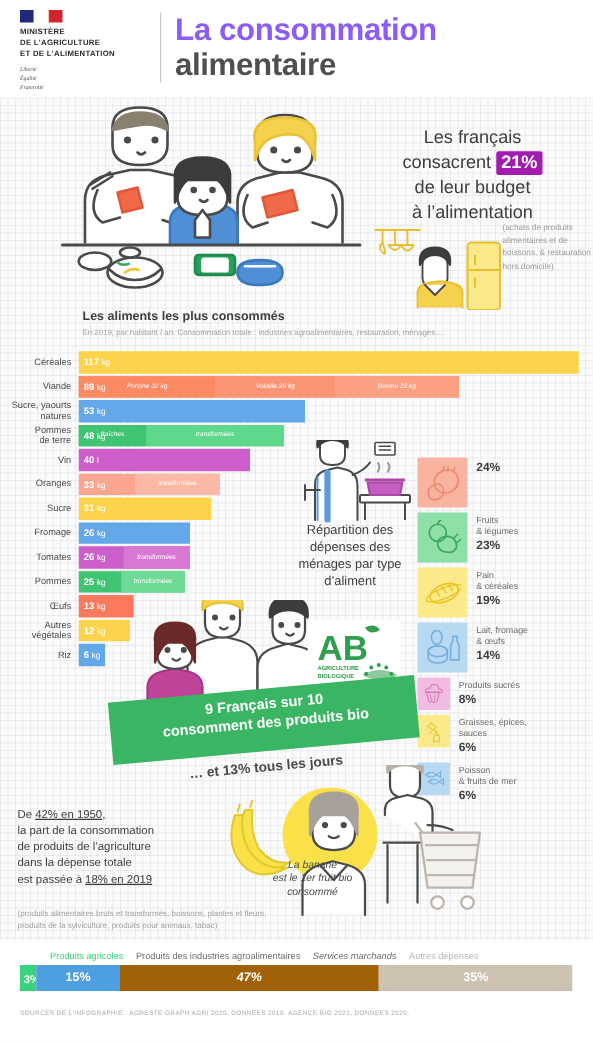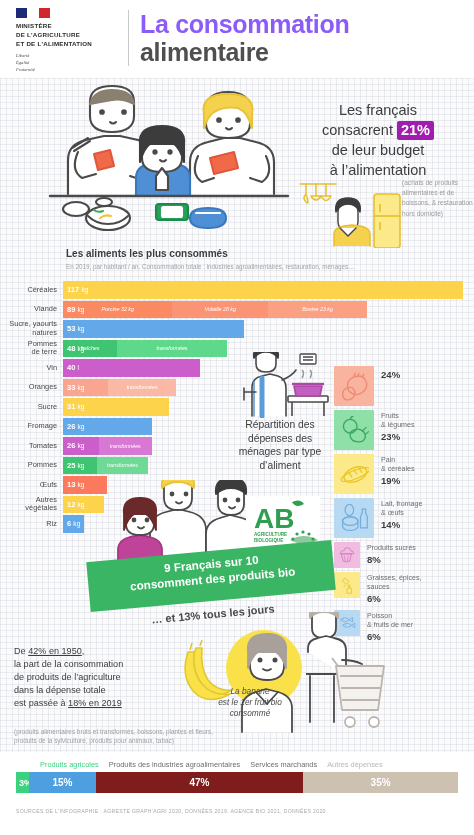--- a/index.html
+++ b/index.html
@@ -679,22 +679,22 @@
   <div>dans la dépense totale</div>
   <div>
     <span>est passée à </span><u>18% en 2019</u>
   </div>
 </div>
 <div class="bottom-note">(produits alimentaires bruts et transformés, boissons, plantes et fleurs, produits de la sylviculture, produits pour animaux, tabac)</div>
 
 <div class="foot-legend" id="foot-legend">
     <span style="color: rgb(58, 209, 127); margin-left: 24px;">Produits agricoles</span>
     <span style="color: rgb(109, 109, 109);">Produits des industries agroalimentaires</span>
-    <span style="color: rgb(109, 109, 109);">Services marchands</span>
+    <span style="color: rgb(109, 109, 109); font-style: italic;">Services marchands</span>
     <span style="color: rgb(184, 184, 184);">Autres dépenses</span>
   </div>
 <div class="foot-bar" id="foot-bar">
     <div class="foot-seg small" style="width: 3%; background: rgb(58, 209, 127);">3%</div>
     <div class="foot-seg" style="width: 15%; background: rgb(77, 159, 224);">15%</div>
-    <div class="foot-seg" style="width: 47%; background: #7f1d1d;">47%</div>
+    <div class="foot-seg" style="width: 47%; background: #a16207; font-style: italic;">47%</div>
     <div class="foot-seg" style="width: 35%; background: rgb(205, 194, 178);">35%</div>
   </div>
 <div class="sources">SOURCES DE L'INFOGRAPHIE : AGRESTE GRAPH'AGRI 2020, DONNÉES 2019. AGENCE BIO 2021, DONNÉES 2020.</div>
 
 </body></html>

